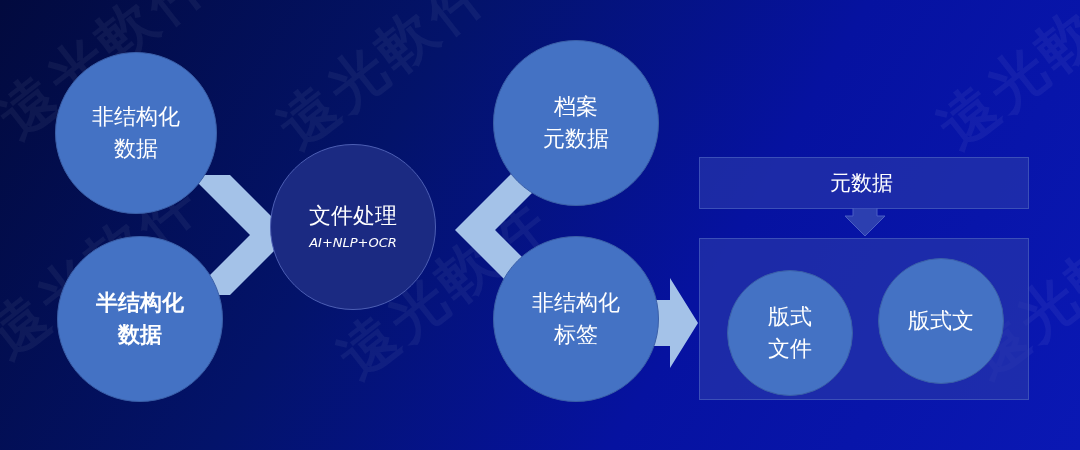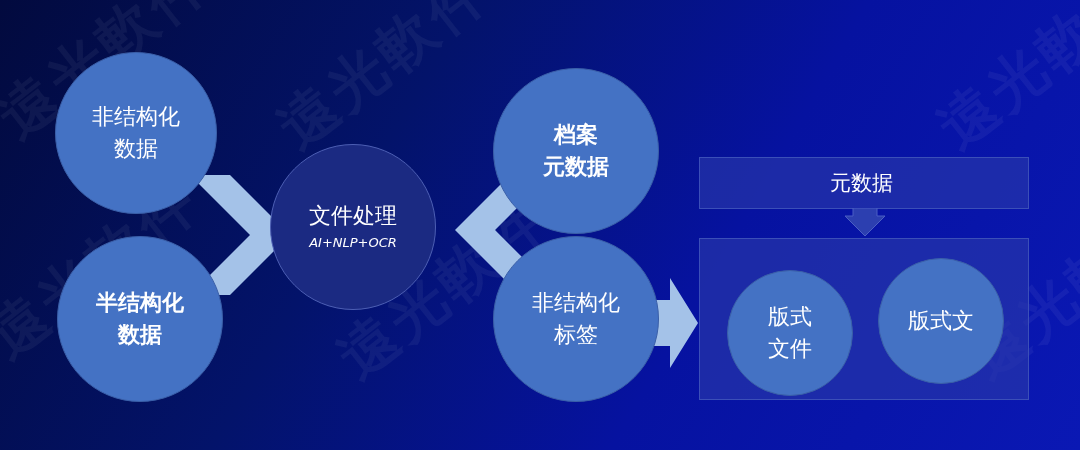--- a/index.html
+++ b/index.html
@@ -47,21 +47,21 @@
 <div class="circle" style="left:57px;top:236px;width:166px;height:166px;font-weight:bold;">
   <span>半结构化</span>
   <span>数据</span>
 </div>
 
 <div class="circle dark" style="left:270px;top:144px;width:166px;height:166px;">
   <span>文件处理</span>
   <span class="sub">AI+NLP+OCR</span>
 </div>
 
-<div class="circle" style="left:493px;top:68px;width:166px;height:166px;font-weight:bold;">
+<div class="circle" style="left:493px;top:40px;width:166px;height:166px;">
   <span>档案</span>
   <span>元数据</span>
 </div>
 <div class="circle" style="left:493px;top:236px;width:166px;height:166px;">
   <span>非结构化</span>
   <span>标签</span>
 </div>
 
 <div class="box" style="left:699px;top:157px;width:330px;height:52px;"></div>
 <div class="box-label" style="left:830px;top:169px;">元数据</div>

